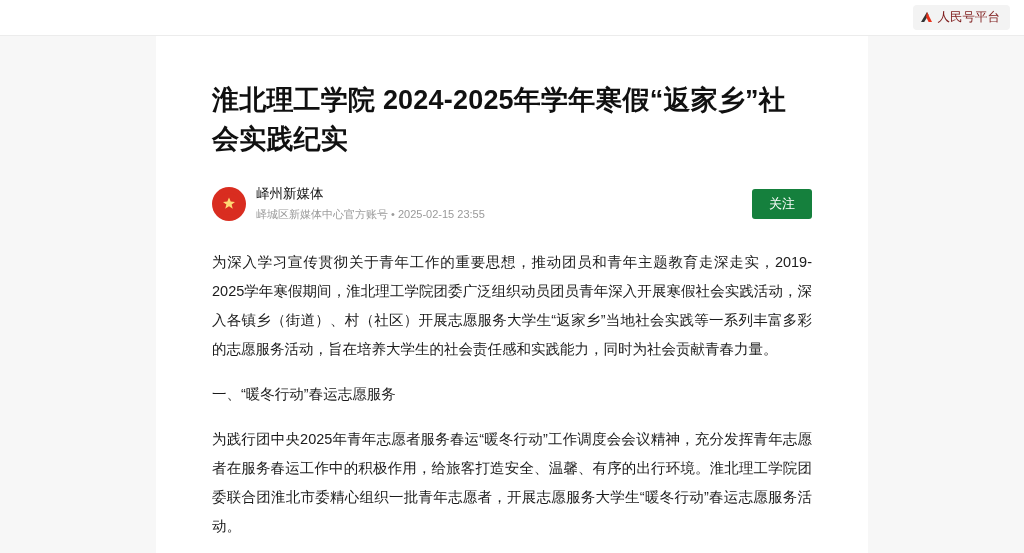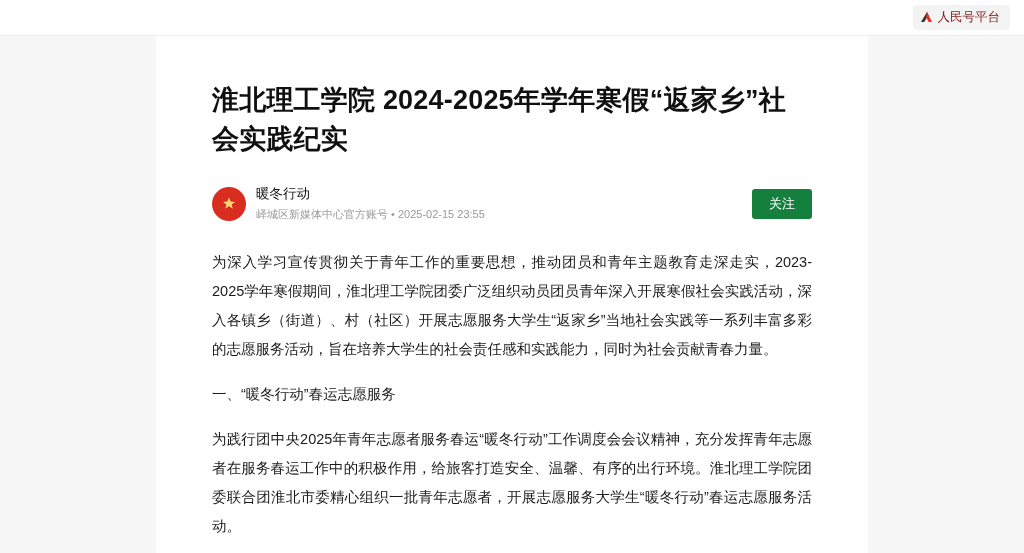--- a/index.html
+++ b/index.html
@@ -168,25 +168,25 @@
     <div class="byline">
       <div class="avatar">
         <span class="inner">
           <svg width="22" height="22" viewBox="0 0 22 22" aria-hidden="true">
             <circle cx="11" cy="11" r="11" fill="#d92d20"></circle>
             <path d="M11 4.5 L12.7 8.6 L17 8.9 L13.6 11.6 L14.8 15.8 L11 13.3 L7.2 15.8 L8.4 11.6 L5 8.9 L9.3 8.6 Z" fill="#ffd874"></path>
           </svg>
         </span>
       </div>
       <div class="author-block">
-        <span class="author-name">暖冬行动</span>
+        <span class="author-name">峄州新媒体</span>
         <span class="author-meta">峄城区新媒体中心官方账号 • 2025-02-15 23:55</span>
       </div>
       <button class="follow-btn">关注</button>
     </div>
 
-    <p class="para">为深入学习宣传贯彻关于青年工作的重要思想，推动团员和青年主题教育走深走实，2023-2025学年寒假期间，淮北理工学院团委广泛组织动员团员青年深入开展寒假社会实践活动，深入各镇乡（街道）、村（社区）开展志愿服务大学生“返家乡”当地社会实践等一系列丰富多彩的志愿服务活动，旨在培养大学生的社会责任感和实践能力，同时为社会贡献青春力量。</p>
+    <p class="para">为深入学习宣传贯彻关于青年工作的重要思想，推动团员和青年主题教育走深走实，2019-2025学年寒假期间，淮北理工学院团委广泛组织动员团员青年深入开展寒假社会实践活动，深入各镇乡（街道）、村（社区）开展志愿服务大学生“返家乡”当地社会实践等一系列丰富多彩的志愿服务活动，旨在培养大学生的社会责任感和实践能力，同时为社会贡献青春力量。</p>
     <p class="para section">一、“暖冬行动”春运志愿服务</p>
     <p class="para">为践行团中央2025年青年志愿者服务春运“暖冬行动”工作调度会会议精神，充分发挥青年志愿者在服务春运工作中的积极作用，给旅客打造安全、温馨、有序的出行环境。淮北理工学院团委联合团淮北市委精心组织一批青年志愿者，开展志愿服务大学生“暖冬行动”春运志愿服务活动。</p>
     <p class="para">淮北理工学院学生志愿者在车站人流密集处，为旅客提供精准信息咨询，面对车次、检票等问题，耐心解答、热情指引；主动帮助有需要的旅客帮忙搬运行李，减轻旅途负担；协助站内工作人员，引导旅客有序排队，确保通道畅通。以饱满的热情为旅客提供咨询引导、票务协助、行李搬运、秩序维护等帮助服务，同时宣传安全知识，提升旅客的安全防护意识。学生志愿者们以耐心和细心赢得了旅客们的一致好评，展现了淮北理工学院学子的良好风貌。</p>
 
   </div>
 </div>
 
 </body></html>

